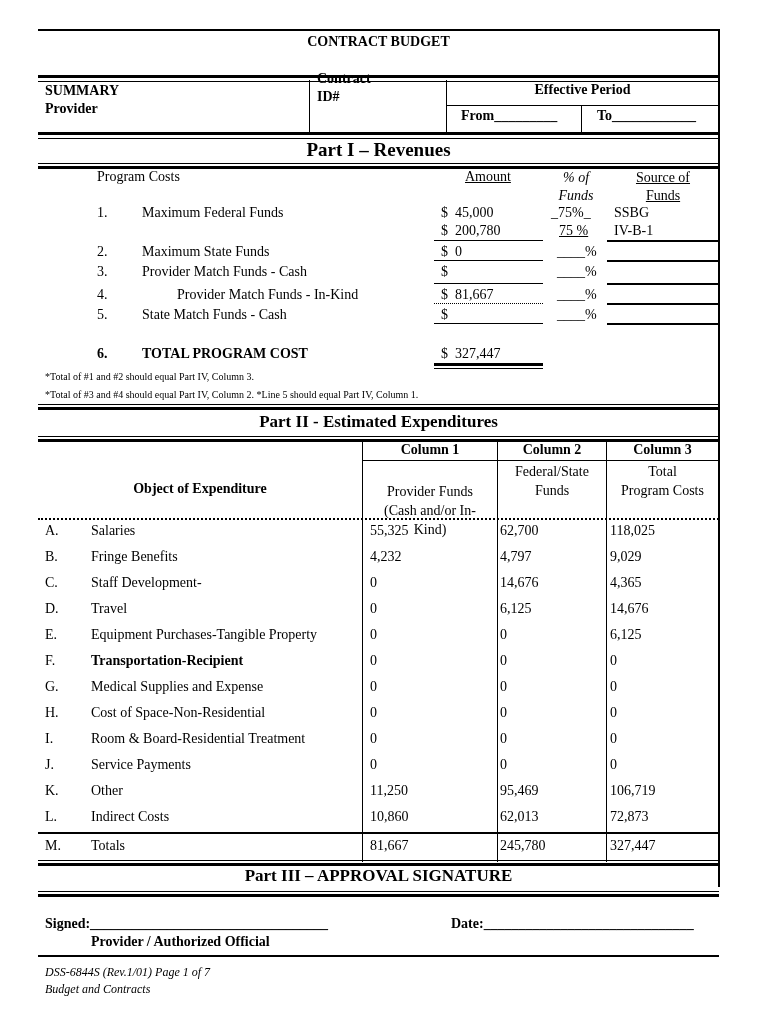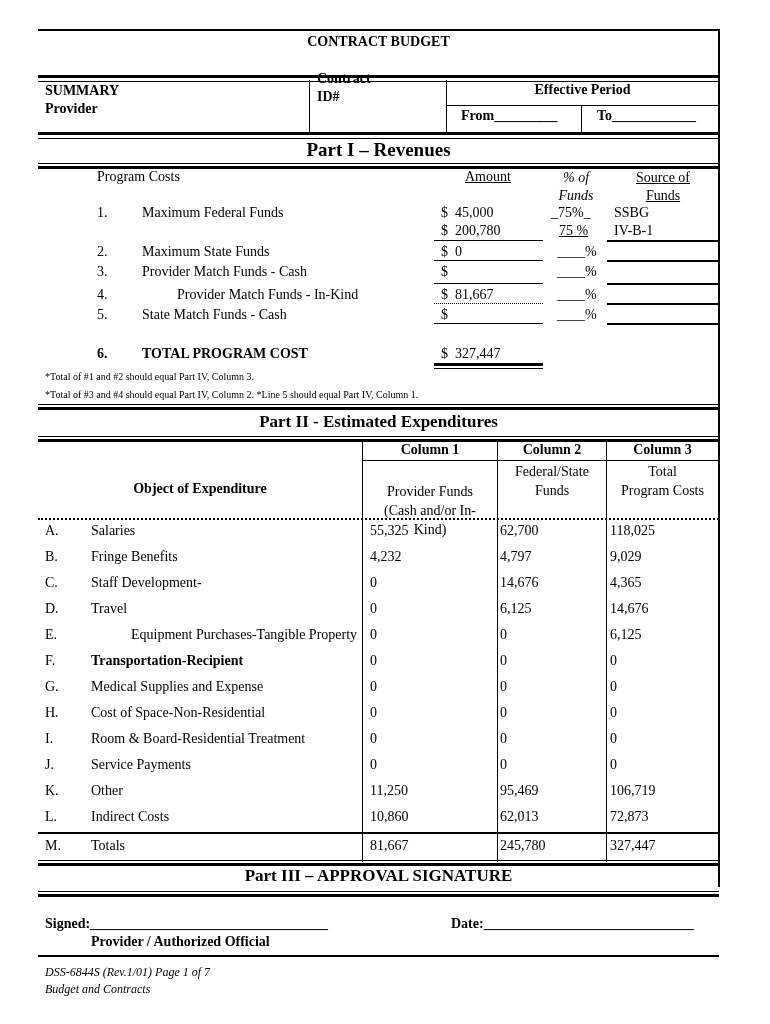--- a/index.html
+++ b/index.html
@@ -169,21 +169,21 @@
   <div class="num" style="left:500px; width:101px; top:575px;">14,676</div>
   <div class="num" style="left:610px; width:102px; top:575px;">4,365</div>
 
   <div class="row2" style="left:45px; top:601px;">D.</div>
   <div class="row2" style="left:91px; top:601px;">Travel</div>
   <div class="num" style="left:370px; width:127px; top:601px;">0</div>
   <div class="num" style="left:500px; width:101px; top:601px;">6,125</div>
   <div class="num" style="left:610px; width:102px; top:601px;">14,676</div>
 
   <div class="row2" style="left:45px; top:627px;">E.</div>
-  <div class="row2" style="left:91px; top:627px;margin-left:40px;">Equipment Purchases-Tangible Property</div>
+  <div class="row2" style="left:91px; top:627px;">Equipment Purchases-Tangible Property</div>
   <div class="num" style="left:370px; width:127px; top:627px;">0</div>
   <div class="num" style="left:500px; width:101px; top:627px;">0</div>
   <div class="num" style="left:610px; width:102px; top:627px;">6,125</div>
 
   <div class="row2" style="left:45px; top:653px;">F.</div>
   <div class="row2" style="left:91px; top:653px;font-weight:bold;">Transportation-Recipient</div>
   <div class="num" style="left:370px; width:127px; top:653px;">0</div>
   <div class="num" style="left:500px; width:101px; top:653px;">0</div>
   <div class="num" style="left:610px; width:102px; top:653px;">0</div>
 

